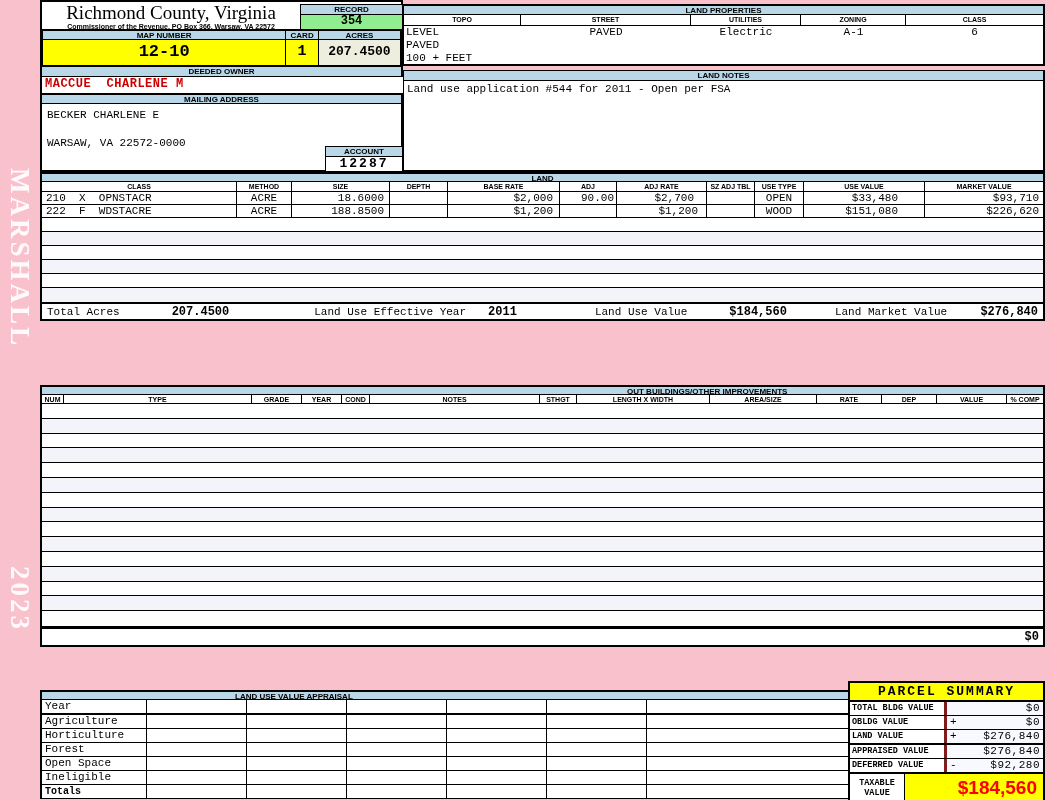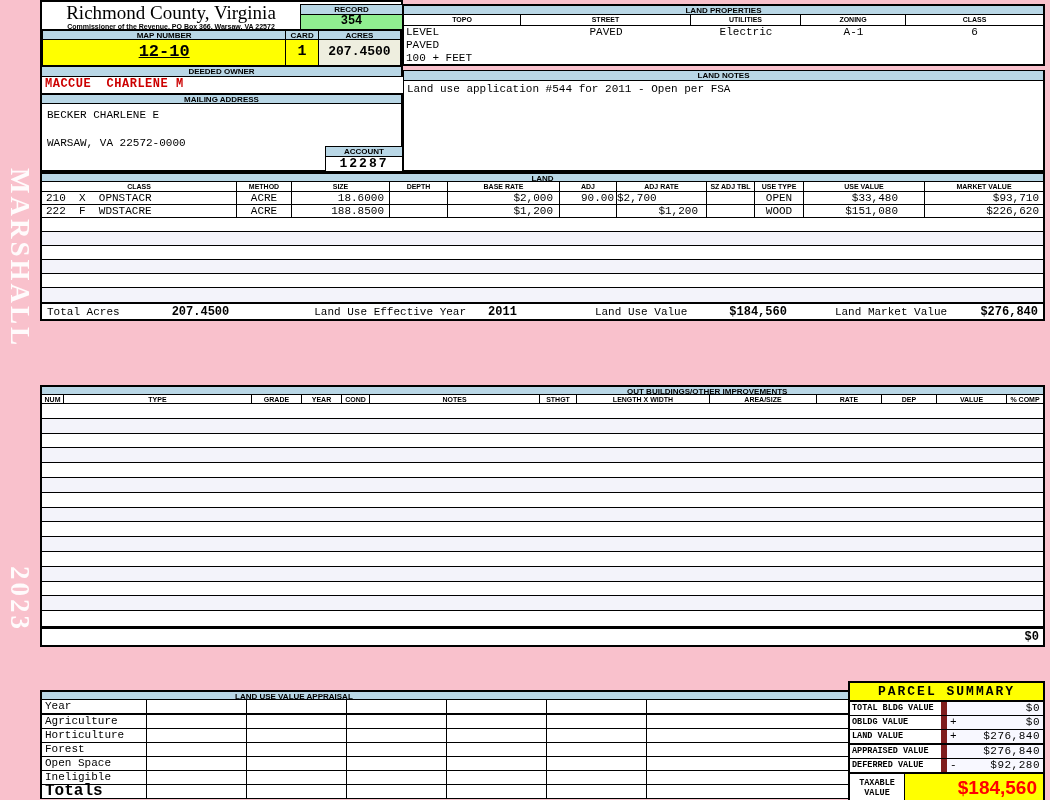--- a/index.html
+++ b/index.html
@@ -41,21 +41,21 @@
   .datacell:last-child { border-right: none; }
   .emptyrow { border-bottom: 1px solid #000; }
   .emptyrow.alt { background: #F3F3FA; }
   .totalbox {
     background: #fff; border: 2px solid #000; display: flex; align-items: center;
     font-size: 11px; white-space: pre;
   }
   .b { font-weight: bold; }
   .ps-row { display: flex; border-bottom: 1px solid #000; background: #F8F8FF; }
   .ps-label {
-    width: 97px; border-right: 6px solid #7f1d1d; background: #fff;
+    width: 97px; border-right: 3px solid #7f1d1d; background: #fff;
     font-weight: bold; font-size: 8.5px; line-height: 13px; padding-left: 2px;
     white-space: nowrap; overflow: hidden;
   }
   .ps-val { flex: 1; display: flex; font-size: 11px; line-height: 13px; letter-spacing: 0.5px; }
   .ps-op { width: 14px; padding-left: 3px; }
   .ps-amount { flex: 1; text-align: right; padding-right: 3px; }
   .ap-row { display: flex; border-bottom: 1px solid #000; background: #fff; height: 14px; }
   .ap-label { width: 105px; font-size: 11px; line-height: 13px; padding-left: 3px; border-right: 1px solid #000; white-space: nowrap; }
   .ap-cell { width: 100px; border-right: 1px solid #000; }
   .ap-cell:last-child { border-right: none; }
@@ -74,21 +74,21 @@
       <div style="font-family:'Liberation Sans',sans-serif; font-weight:bold; font-size:7px; line-height:7px; white-space:nowrap;">Commissioner of the Revenue, PO Box 366, Warsaw, VA 22572</div>
     </div>
   </div>
 
   <div class="abs" style="left:300px; top:4px; width:103px; height:26px;">
     <div class="band" style="height:11px;">RECORD</div>
     <div style="height:15px; background:#90EE90; border:1px solid #000; border-top:none; text-align:center; font-size:12px; line-height:13px; font-weight:bold;">354</div>
   </div>
 
   <div class="abs" style="left:40px; top:30px; width:363px; height:36px; display:flex; border-left:2px solid #000; border-right:2px solid #000;">
-    <div style="width:247px;text-decoration:underline;">
+    <div style="width:247px;">
       <div class="band" style="height:10px;">MAP NUMBER</div>
       <div style="height:26px; background:#FFFF00; border:1px solid #000; border-top:none; text-align:center; font-weight:bold; font-size:17px; line-height:24px;">12-10</div>
     </div>
     <div style="width:33px;">
       <div class="band" style="height:10px; border-left:none;">CARD</div>
       <div style="height:26px; background:#FFFF00; border:1px solid #000; border-top:none; border-left:none; text-align:center; font-weight:bold; font-size:15px; line-height:24px;">1</div>
     </div>
     <div style="width:83px;">
       <div class="band" style="height:10px; border-left:none;">ACRES</div>
       <div style="height:26px; background:#EEEEDF; border:1px solid #000; border-top:none; border-left:none; text-align:center; font-weight:bold; font-size:13px; line-height:24px;">207.4500</div>
@@ -152,21 +152,21 @@
       <div class="hdrcell" style="width:121px;">USE VALUE</div>
       <div class="hdrcell" style="flex:1;">MARKET VALUE</div>
     </div>
     <div class="datarow" style="height:13px; border-left:2px solid #000; border-right:2px solid #000;">
       <div class="datacell" style="width:195px; padding-left:4px;">210  X  OPNSTACR</div>
       <div class="datacell" style="width:55px; text-align:center;">ACRE</div>
       <div class="datacell" style="width:98px; text-align:right; padding-right:5px;">18.6000</div>
       <div class="datacell" style="width:58px;"></div>
       <div class="datacell" style="width:112px; text-align:right; padding-right:6px;">$2,000</div>
       <div class="datacell" style="width:57px; text-align:right; padding-right:2px;">90.00</div>
-      <div class="datacell" style="width:90px; padding-right:12px;">$2,700</div>
+      <div class="datacell" style="width:90px; text-align:right; padding-right:12px;">$2,700</div>
       <div class="datacell" style="width:48px;"></div>
       <div class="datacell" style="width:49px; text-align:center;">OPEN</div>
       <div class="datacell" style="width:121px; text-align:right; padding-right:26px;">$33,480</div>
       <div class="datacell" style="flex:1; text-align:right; padding-right:4px;">$93,710</div>
     </div>
     <div class="datarow" style="height:13px; border-left:2px solid #000; border-right:2px solid #000;">
       <div class="datacell" style="width:195px; padding-left:4px;">222  F  WDSTACRE</div>
       <div class="datacell" style="width:55px; text-align:center;">ACRE</div>
       <div class="datacell" style="width:98px; text-align:right; padding-right:5px;">188.8500</div>
       <div class="datacell" style="width:58px;"></div>
@@ -290,21 +290,21 @@
       <div class="ap-row">
         <div class="ap-label">Ineligible</div>
         <div class="ap-cell"></div>
           <div class="ap-cell"></div>
           <div class="ap-cell"></div>
           <div class="ap-cell"></div>
           <div class="ap-cell"></div>
           <div class="ap-cell" style="flex:1;"></div>
       </div>
       <div class="ap-row">
-        <div class="ap-label b" style="font-size:16px;">Totals</div>
+        <div class="ap-label b" style="font-size:10px;">Totals</div>
         <div class="ap-cell"></div>
           <div class="ap-cell"></div>
           <div class="ap-cell"></div>
           <div class="ap-cell"></div>
           <div class="ap-cell"></div>
           <div class="ap-cell" style="flex:1;"></div>
       </div>
     </div>
   </div>
 

